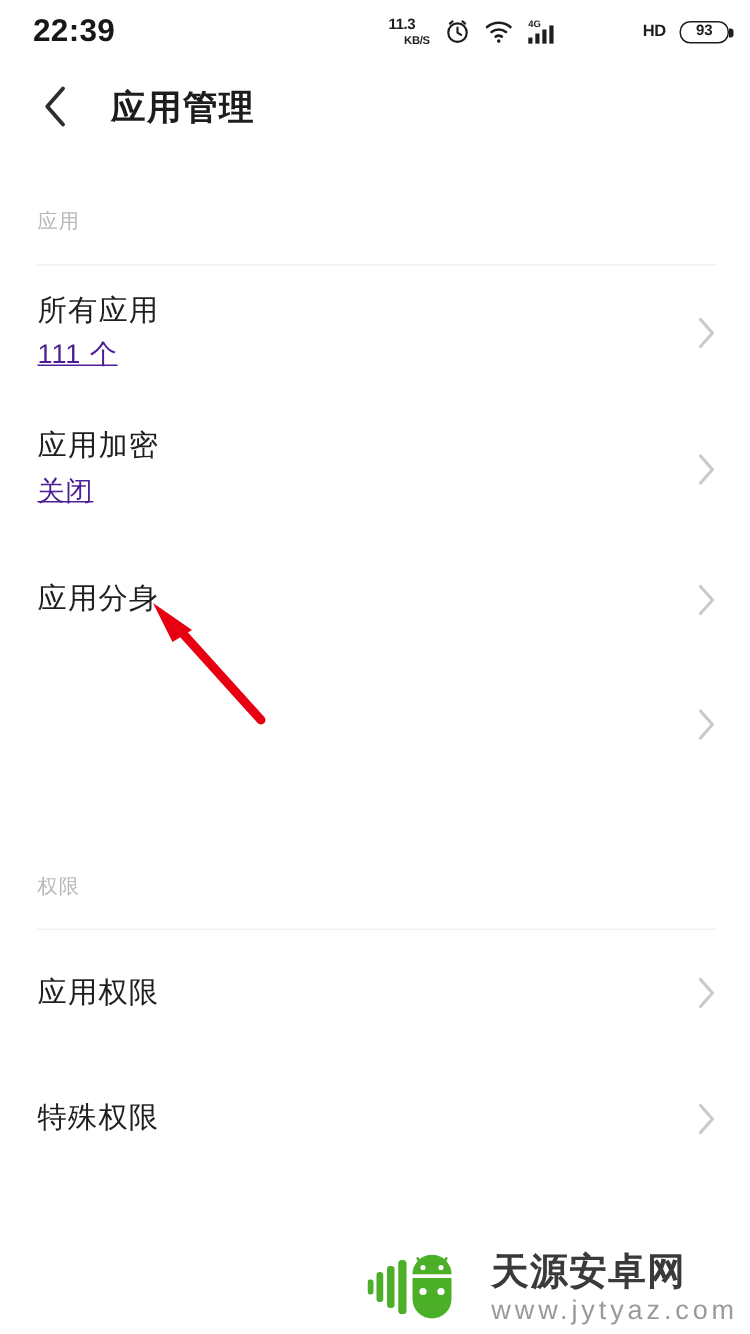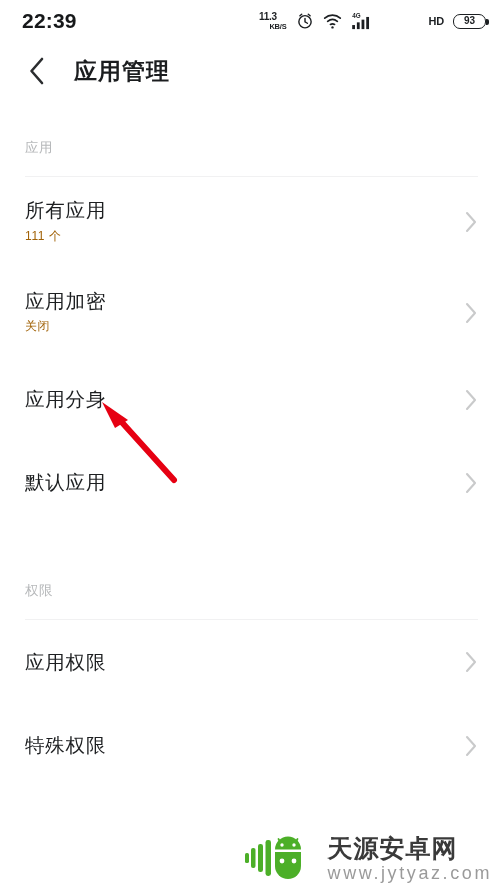--- a/index.html
+++ b/index.html
@@ -99,24 +99,25 @@
     cursor:pointer;
   }
   .row-texts { display:flex; flex-direction:column; justify-content:center; }
   .row-title {
     font-size:19.5px;
     color:#1d1f21;
     letter-spacing:0.8px;
     line-height:1.15;
   }
   .row-sub {
-    font-size:12px;
-    color:#a16207;
+    font-size:18px;
+    color:#4c1d95;
     margin-top:6px;
     letter-spacing:0.6px;
+    text-decoration:underline;
   }
   .chev {
     margin-left:auto;
     display:flex; align-items:center;
   }
 
   
   .annot-arrow {
     position:absolute;
     left:96px; top:398px;
@@ -235,23 +236,20 @@
         <div class="row-title">应用分身</div>
       </div>
       <div class="chev">
         <svg width="13" height="22" viewBox="0 0 13 22">
             <path d="M2 2 L10 11 L2 20" fill="none" stroke="#c9cacb" stroke-width="2.1" stroke-linecap="round" stroke-linejoin="round"></path>
           </svg>
       </div>
     </div>
 
     <div class="row" style="height:83px;">
-      <div class="row-texts">
-        <div class="row-title">默认应用</div>
-      </div>
       <div class="chev">
         <svg width="13" height="22" viewBox="0 0 13 22">
             <path d="M2 2 L10 11 L2 20" fill="none" stroke="#c9cacb" stroke-width="2.1" stroke-linecap="round" stroke-linejoin="round"></path>
           </svg>
       </div>
     </div>
 
     <div class="section-label" style="margin-top:58px;">权限</div>
     <div class="divider" style="margin-top:19px;"></div>
 

